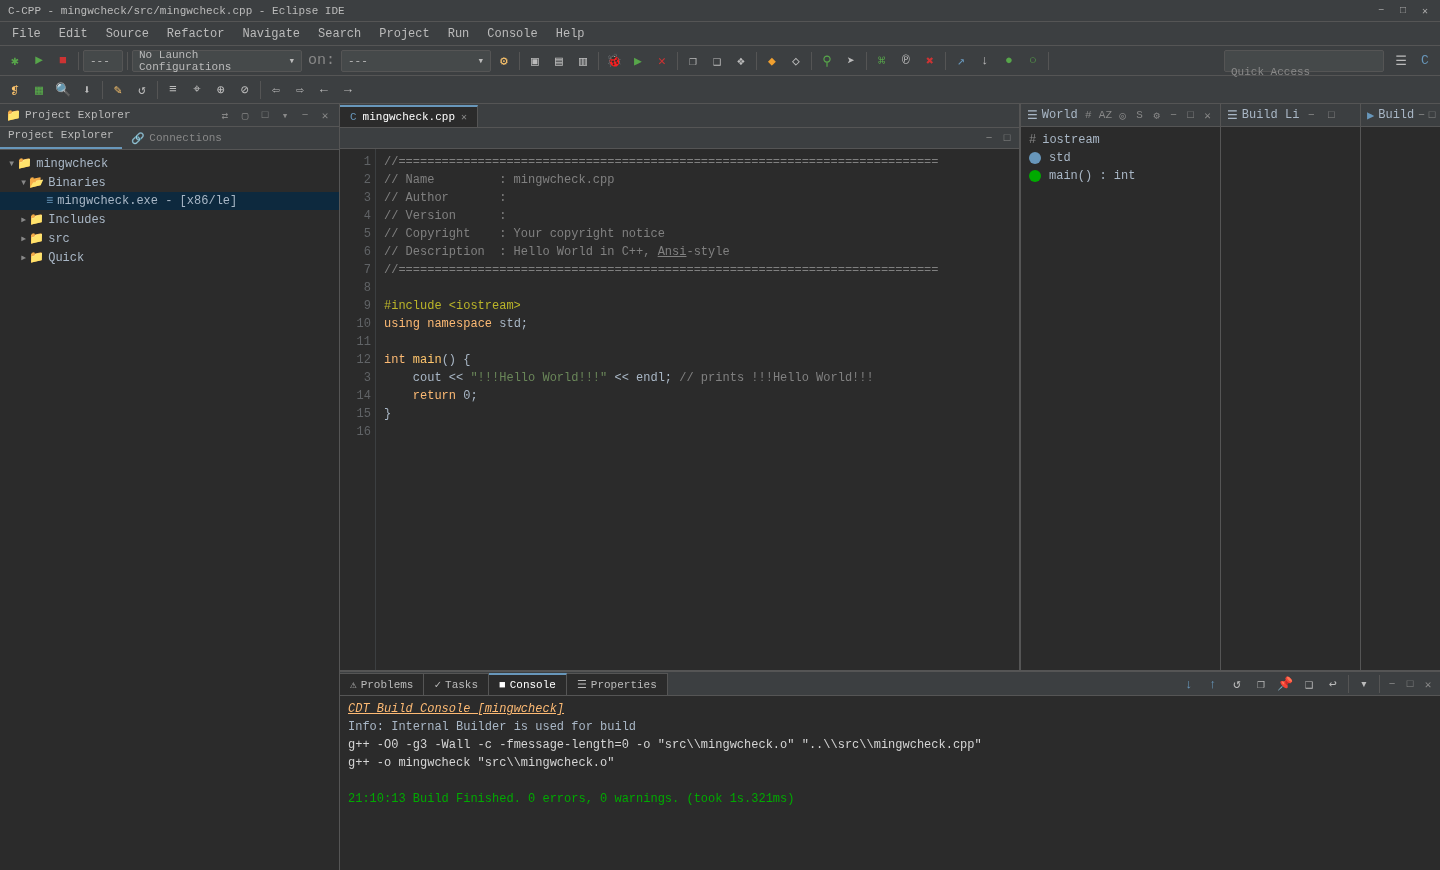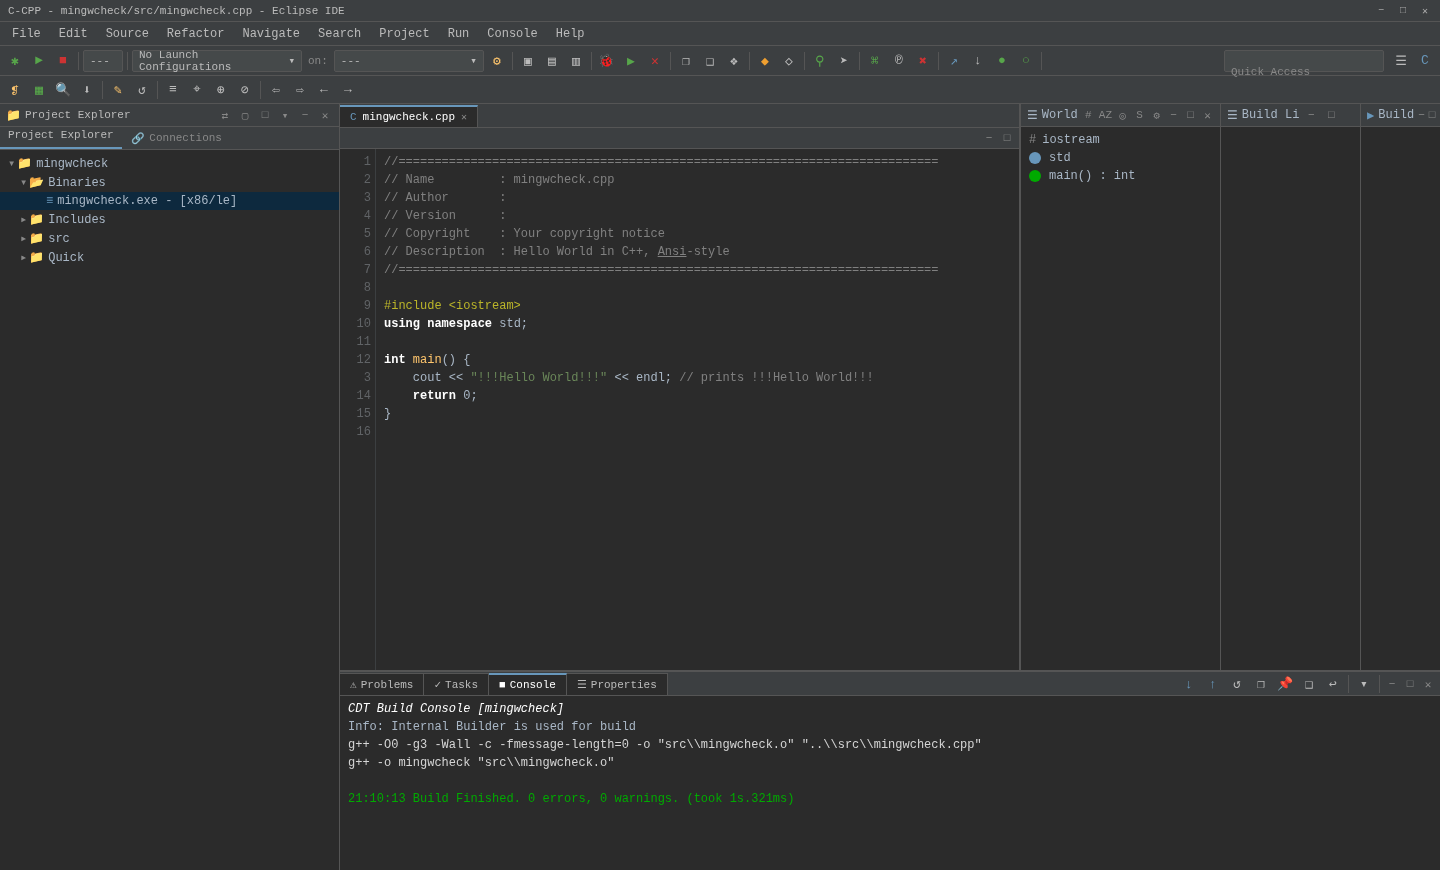--- a/index.html
+++ b/index.html
@@ -13,21 +13,21 @@
     
     #menu-bar { background: #3c3f41; height: 24px; display: flex; align-items: center; padding: 0 4px; border-bottom: 1px solid #555; gap: 2px; }
     .menu-item { padding: 2px 8px; font-size: 12px; color: #bbbbbb; cursor: pointer; border-radius: 2px; }
 
     
     #toolbar1 { background: #3c3f41; height: 30px; display: flex; align-items: center; padding: 0 4px; border-bottom: 1px solid #555; gap: 2px; }
     .tb-btn { width: 22px; height: 22px; display: flex; align-items: center; justify-content: center; cursor: pointer; border-radius: 2px; font-size: 13px; color: #bbbbbb; }
     .tb-separator { width: 1px; height: 18px; background: #555; margin: 0 2px; }
     .tb-dropdown { background: #45494a; border: 1px solid #555; border-radius: 2px; height: 22px; display: flex; align-items: center; padding: 0 6px; color: #bbbbbb; font-size: 11px; cursor: pointer; gap: 4px; }
     .launch-config-select { width: 170px; }
-    .on-label { color: #888; font-size: 11px; padding: 0 4px; }
+    .on-label { color: #888; font-size: 15px; padding: 0 4px; }
     .run-target-select { width: 150px; }
     .quick-access { background: #45494a; border: 1px solid #555; border-radius: 2px; height: 22px; width: 160px; display: flex; align-items: center; padding: 0 6px; color: #888; font-size: 11px; margin-left: auto; }
 
     
     #toolbar2 { background: #3c3f41; height: 28px; display: flex; align-items: center; padding: 0 4px; border-bottom: 1px solid #555; gap: 2px; }
 
     
     #main { display: flex; height: calc(870px - 22px - 24px - 30px - 28px); }
 
     
@@ -46,21 +46,21 @@
     .editor-tab { background: #2b2b2b; border-top: 1px solid #555; border-right: 1px solid #555; padding: 3px 10px; font-size: 11px; color: #bbbbbb; cursor: pointer; display: flex; align-items: center; gap: 6px; height: 22px; }
     .editor-tab.active { background: #2b2b2b; border-top: 2px solid #6897bb; color: #ffffff; }
     .tab-close { font-size: 10px; color: #888; cursor: pointer; }
     #editor-controls { background: #3c3f41; display: flex; align-items: center; padding: 2px 4px; border-bottom: 1px solid #555; gap: 2px; justify-content: flex-end; }
     #code-editor { flex: 1; background: #2b2b2b; display: flex; overflow: auto; }
     #line-numbers { background: #2b2b2b; padding: 4px 4px 4px 8px; color: #606366; font-size: 12px; line-height: 1.5; text-align: right; min-width: 36px; border-right: 1px solid #3c3f41; user-select: none; }
     #code-content { flex: 1; padding: 4px 8px; font-size: 12px; line-height: 1.5; white-space: pre; overflow: auto; }
 
     
     .c-comment { color: #808080; }
-    .c-keyword { color: #ffffff; font-weight: bold; }
+    .c-keyword { color: #fdba74; }
     .c-string { color: #6a8759; }
     .c-function { color: #ffc66d; }
     .c-include { color: #bbb529; }
     .c-normal { color: #a9b7c6; }
 
     
     #right-panel { width: 200px; background: #2b2b2b; border-left: 1px solid #555; display: flex; flex-direction: column; }
     #outline-header { background: #3c3f41; padding: 3px 6px; display: flex; align-items: center; border-bottom: 1px solid #555; gap: 4px; }
     #outline-content { flex: 1; overflow: auto; padding: 4px 0; }
     .outline-item { display: flex; align-items: center; padding: 2px 8px; font-size: 12px; color: #a9b7c6; cursor: pointer; gap: 6px; }
@@ -74,21 +74,21 @@
     
     #build-panel { width: 80px; background: #2b2b2b; border-left: 1px solid #555; display: flex; flex-direction: column; }
     #build-header { background: #3c3f41; padding: 3px 6px; display: flex; align-items: center; border-bottom: 1px solid #555; gap: 4px; }
     #bottom-tabs { background: #3c3f41; height: 24px; display: flex; align-items: flex-end; border-bottom: 1px solid #555; }
     .bottom-tab { background: #2b2b2b; border-top: 1px solid #555; border-right: 1px solid #555; padding: 3px 10px; font-size: 11px; color: #bbbbbb; cursor: pointer; display: flex; align-items: center; gap: 4px; height: 22px; }
     .bottom-tab.active { background: #2b2b2b; border-top: 2px solid #6897bb; color: #ffffff; }
     #console-content { background: #2b2b2b; flex: 1; padding: 4px 8px; font-size: 12px; line-height: 1.5; overflow: auto; color: #a9b7c6; }
     .console-inc { color: #d5d5d5; }
     .console-success { color: #00aa00; }
     .console-cmd { color: #d5d5d5; }
-    .console-title { color: #ffffff; font-style: italic; }
+    .console-title { color: #fdba74; font-style: italic; text-decoration: underline; }
 
     
     #center-column { flex: 1; display: flex; flex-direction: column; }
     #editor-section { flex: 1; display: flex; overflow: hidden; }
     #bottom-section { height: 200px; border-top: 2px solid #555; display: flex; flex-direction: column; }
 
     
     .icon-green { color: #57a64a; }
     .icon-red { color: #cc3333; }
     .icon-blue { color: #6897bb; }

